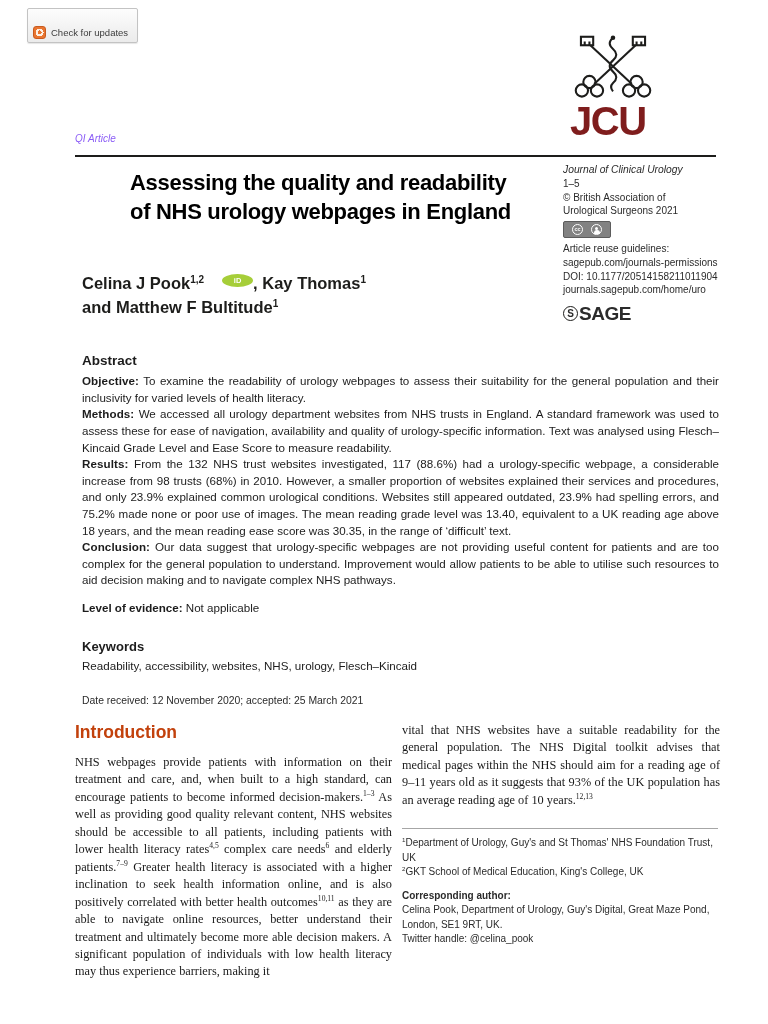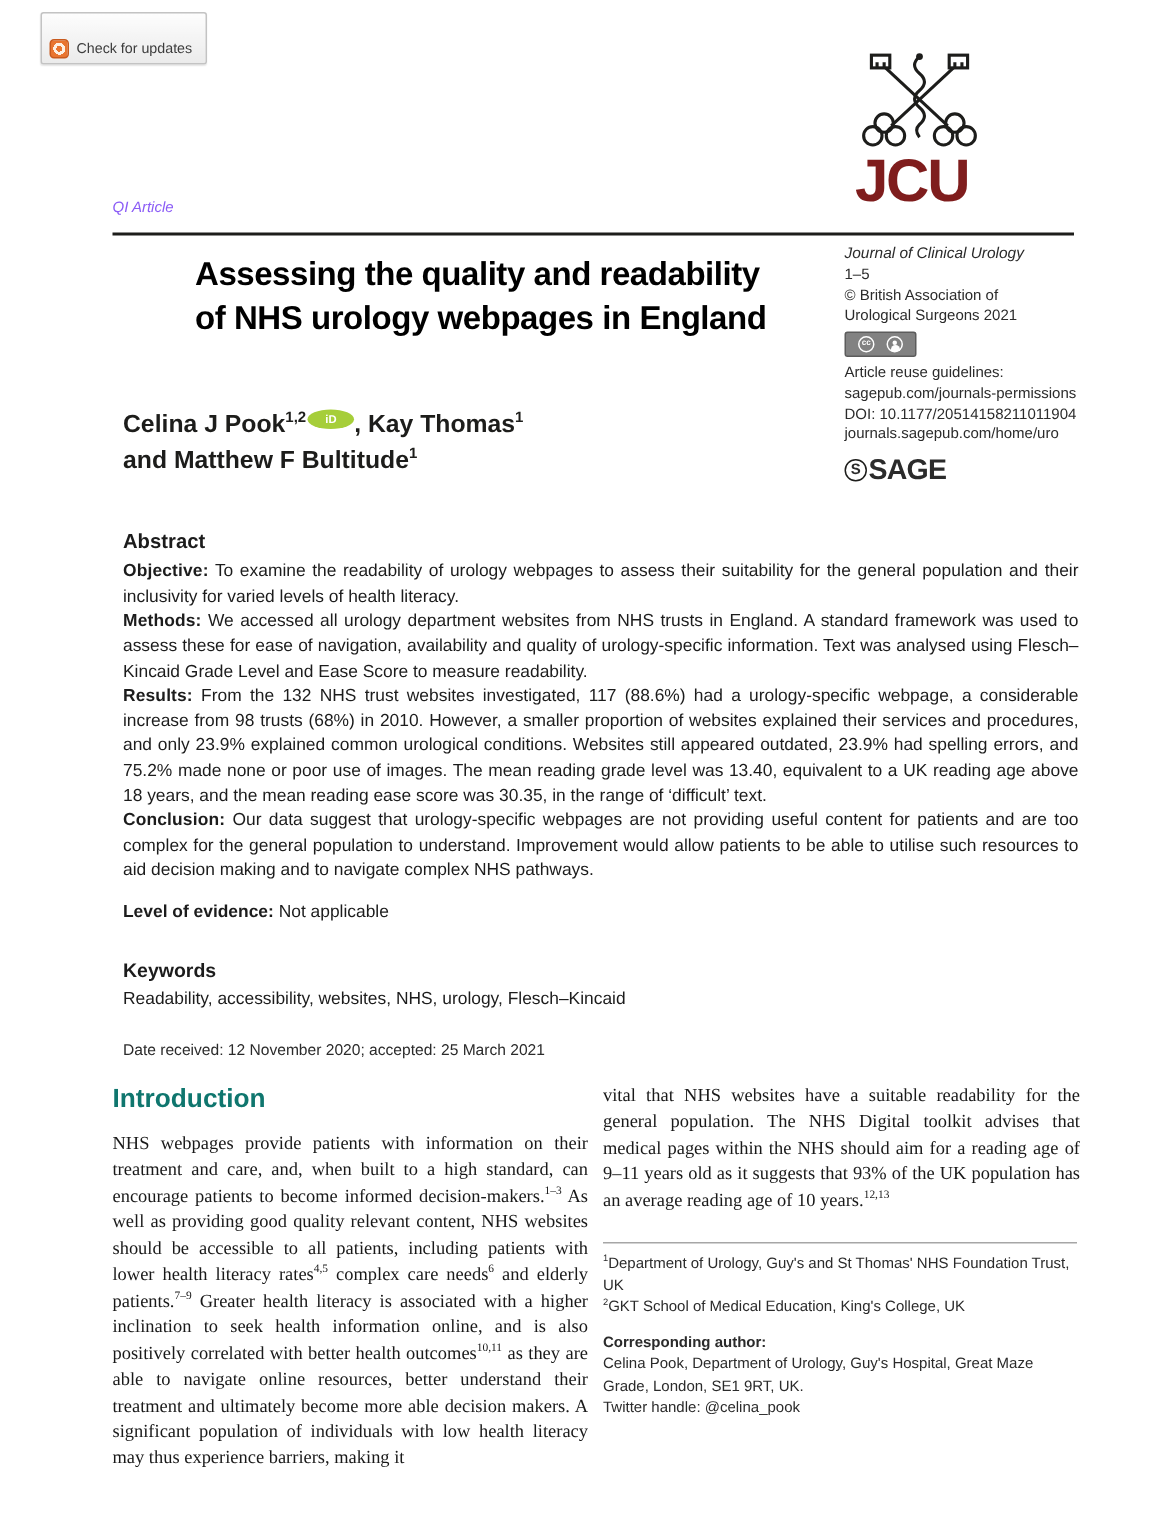--- a/index.html
+++ b/index.html
@@ -53,36 +53,36 @@
   .header-rule { position:absolute; left:75px; top:155px; width:641px; height:2px; background:#1d1d1b; }
   .title {
     position:absolute; left:82px; top:169px; font-size:22px; font-weight:bold;
     line-height:1.3; letter-spacing:-0.3px; color:#000000;margin-left:48px;
   }
   .authors { position:absolute; left:82px; top:272px; font-size:16.5px; font-weight:bold; line-height:1.45; color:#1d1d1b; }
   .authors sup { font-size:10px; }
   .orcid {
     display:inline-block; width:31px; height:13px; border-radius:50%; background:#A6CE39;
     color:#fff; font-size:7.5px; font-weight:bold; text-align:center; line-height:13px;
-    vertical-align:super; margin-left:1px; cursor:pointer;
+    vertical-align:super; margin-left:18px; cursor:pointer;
   }
 
   
   .abstract { position:absolute; left:82px; top:351px; width:637px; font-size:11.6px; line-height:1.43; text-align:justify; color:#1c1c1c; }
   .abstract h2 { font-size:13.5px; margin:0 0 3px; }
   .abs-p { margin:0; }
   .abs-p b { letter-spacing:0.1px; }
   .evidence { margin-top:11px; text-align:left; }
   .kw { margin-top:22px; text-align:left; }
   .kw b { display:block; font-size:13px; margin-bottom:1px; }
   .dates { margin-top:19px; font-size:10.4px; color:#2b2b2b; text-align:left; }
 
   
   .col-left { position:absolute; left:75px; top:722px; width:317px; }
-  .col-left h2 { font-family:"Liberation Sans", sans-serif; font-size:17.5px; margin:0 0 11px; color:#0f766e; }
+  .col-left h2 { font-family:"Liberation Sans", sans-serif; font-size:17.5px; margin:0 0 11px; color:#c2410c; }
   .body-text {
     font-family:"Liberation Serif", serif; font-size:12.3px; line-height:1.42;
     text-align:justify; color:#191919;
   }
   .col-right { position:absolute; left:402px; top:722px; width:318px; }
 
   
   .footnotes {
     position:absolute; left:402px; top:828px; width:316px; border-top:1.5px solid #a6a6a6;
     padding-top:7px; font-size:10px; line-height:1.45; color:#2b2b2b;
@@ -178,17 +178,17 @@
   <div class="col-right">
     <div class="body-text">vital that NHS websites have a suitable readability for the general population. The NHS Digital toolkit advises that medical pages within the NHS should aim for a reading age of 9–11 years old as it suggests that 93% of the UK population has an average reading age of 10 years.<sup>12,13</sup></div>
   </div>
 
   <div class="footnotes">
     <div id="affil-list">
         <div><sup>1</sup>Department of Urology, Guy's and St Thomas' NHS Foundation Trust, UK</div>
         <div><sup>2</sup>GKT School of Medical Education, King's College, UK</div>
       </div>
     <div class="corr-label">Corresponding author:</div>
-    <div>Celina Pook, Department of Urology, Guy's Hospital, Great Maze Grade, London, SE1 9RT, UK.</div>
+    <div>Celina Pook, Department of Urology, Guy's Digital, Great Maze Pond, London, SE1 9RT, UK.</div>
     <div>Twitter handle: @celina_pook</div>
   </div>
 
 </div>
 
 </body></html>

